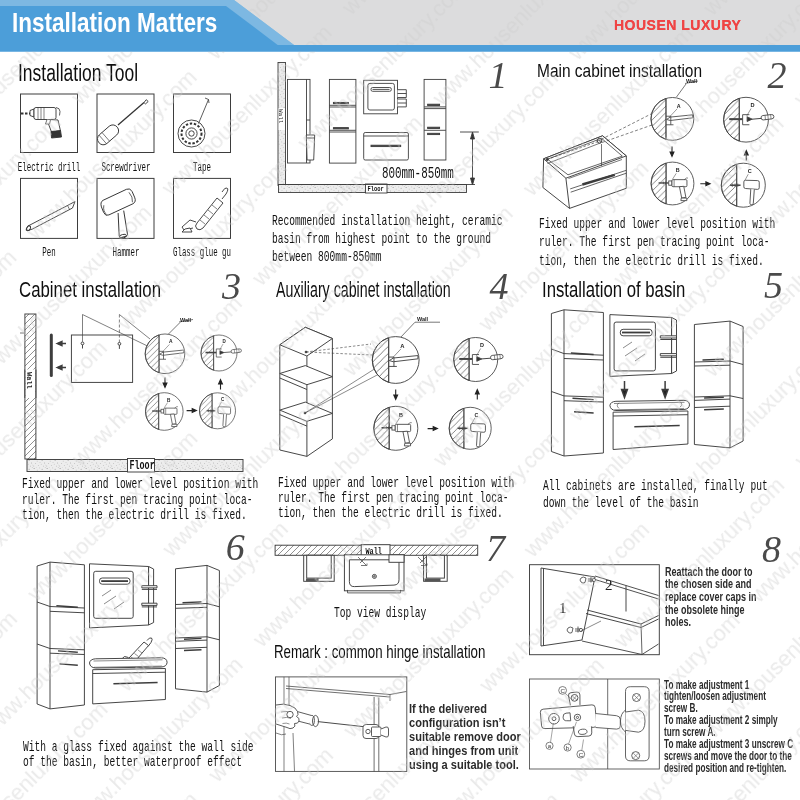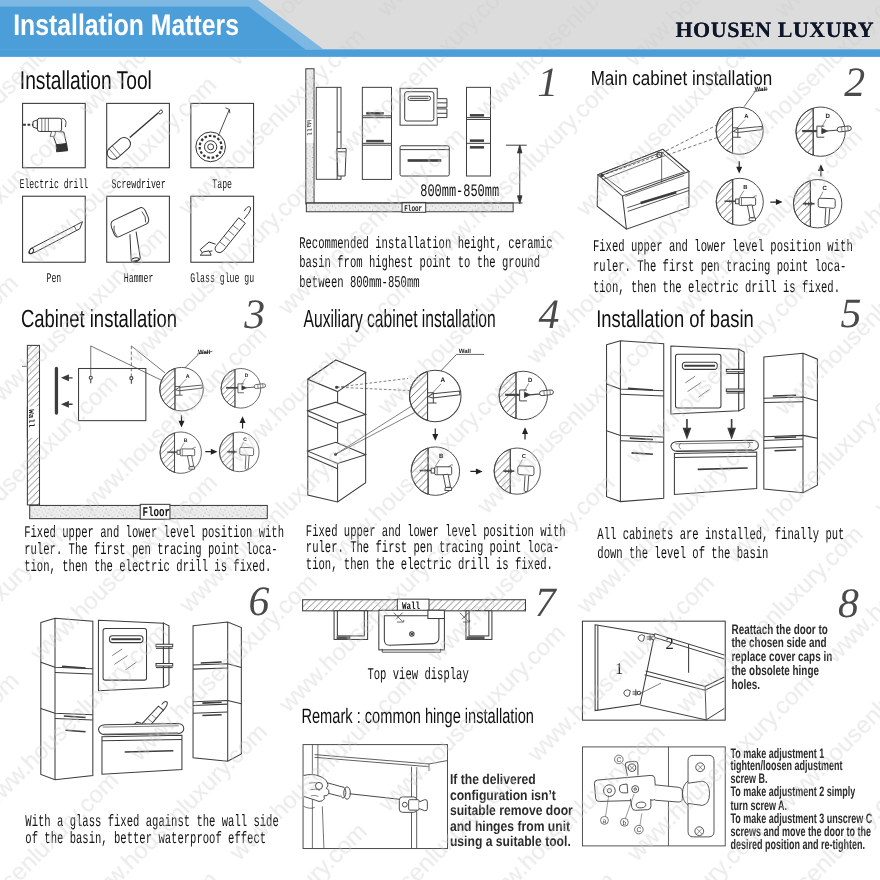--- a/index.html
+++ b/index.html
@@ -1,20 +1,20 @@
 <!DOCTYPE html>
 <html><head>
 <meta charset="utf-8">
 <style>
 html,body{margin:0;padding:0;}
 .page{position:relative;width:800px;height:800px;background:#ffffff;overflow:hidden;
   font-family:"Liberation Sans",sans-serif;}
 .hdr-title{position:absolute;left:12px;top:8.3px;color:#fff;font-weight:bold;font-size:27px;
   transform:scaleX(0.834);transform-origin:0 0;white-space:nowrap;}
-.hdr-brand{position:absolute;left:614px;top:16.5px;color:#0f172a;font-weight:bold;font-size:20px;letter-spacing:0.5px;white-space:nowrap;font-family:Liberation Serif, serif;}
+.hdr-brand{position:absolute;left:614px;top:16.5px;color:#ef4444;font-weight:bold;font-size:14px;letter-spacing:0.5px;white-space:nowrap;}
 .h2{position:absolute;color:#0f0f0f;font-size:22.5px;transform-origin:0 0;white-space:nowrap;}
 .num{position:absolute;font-family:"Liberation Serif",serif;font-style:italic;font-size:38px;color:#4a4a4a;line-height:1;}
 .cap{position:absolute;font-family:"Liberation Mono",monospace;font-size:15px;color:#111;
   white-space:pre;transform:scaleX(0.64);transform-origin:0 0;}
 .tlbl{position:absolute;font-family:"Liberation Mono",monospace;font-size:12px;color:#111;
   text-align:center;transform:scaleX(0.62);white-space:nowrap;}
 .htx{position:absolute;color:#2b2b2b;font-weight:bold;transform-origin:0 0;}
 svg.d{position:absolute;overflow:visible;}
 </style>
 </head>

